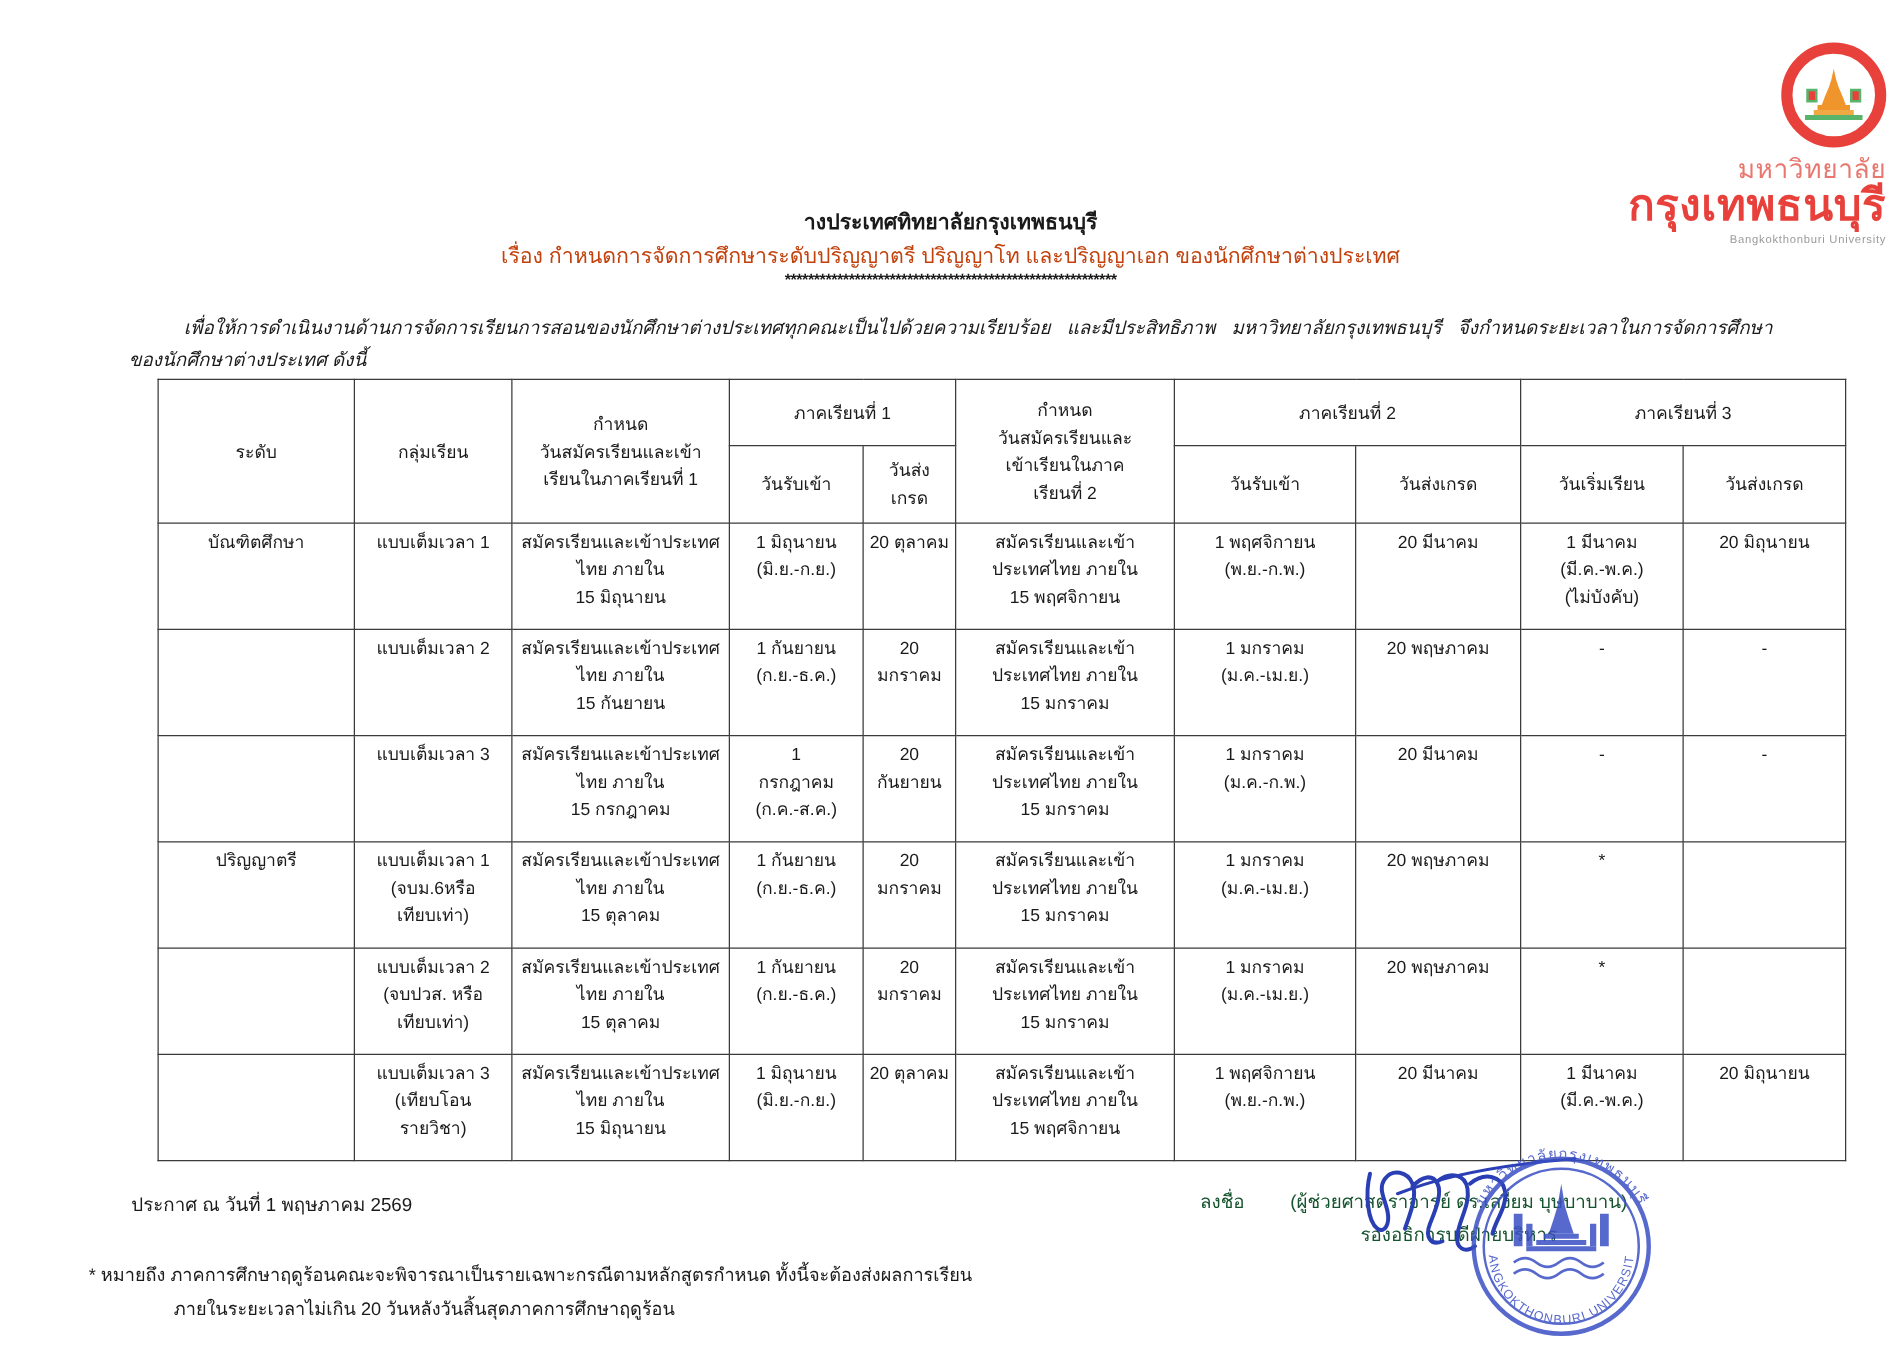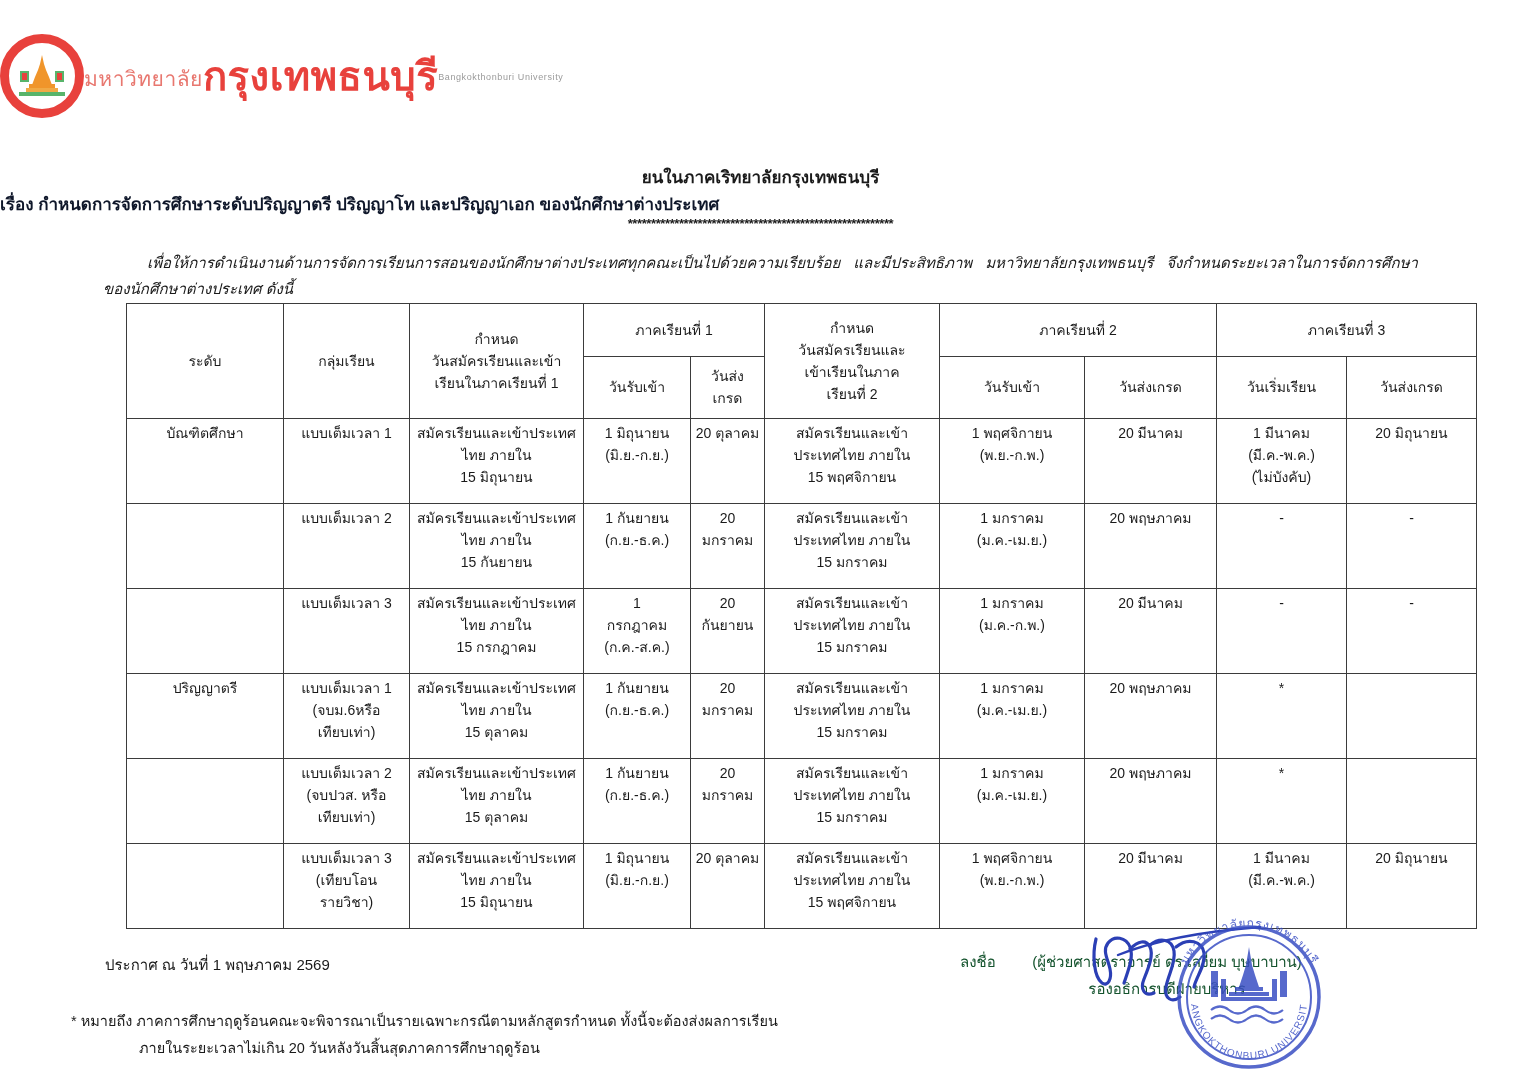--- a/index.html
+++ b/index.html
@@ -15,22 +15,22 @@
     color: #1a1a1a;
     overflow: hidden;
   }
 
   
   .logo-block {
     position: absolute;
     left: 0; right: 12px;
     top: 34px;
     display: flex;
-    flex-direction: row;
-    align-items: center;
+    flex-direction: column;
+    align-items: flex-end;
   }
   .logo-mark {
     width: 84px;
     height: 84px;
     border-radius: 50%;
     border: 9px solid #e8413c;
     box-sizing: border-box;
     position: relative;
     background: #ffffff;
   }
@@ -43,21 +43,21 @@
     height: 42px;
   }
   .logo-th-1 {
     margin-top: 7px;
     font-size: 21px;
     color: #e8776f;
     letter-spacing: .5px;
     line-height: 1.05;
   }
   .logo-th-2 {
-    font-size: 40px;
+    font-size: 35px;
     color: #e8413c;
     font-weight: bold;
     line-height: 1.05;
     letter-spacing: .5px;
   }
   .logo-en {
     font-size: 9px;
     color: #9a9a9a;
     letter-spacing: .6px;
     margin-top: 2px;
@@ -70,23 +70,24 @@
     top: 163px;
     text-align: center;
     font-size: 17px;
     font-weight: bold;
     color: #1a1a1a;
   }
   .doc-subtitle {
     position: absolute;
     left: 0; right: 0;
     top: 190px;
+    text-align: center;
     font-size: 17px;
-    font-weight: bold;
-    color: #0f172a;
+    font-weight: normal;
+    color: #c2410c;
   }
   .doc-stars {
     position: absolute;
     left: 0; right: 0;
     top: 216px;
     text-align: center;
     font-size: 13px;
     font-weight: bold;
     letter-spacing: -0.4px;
     color: #1a1a1a;
@@ -236,21 +237,21 @@
       <rect x="13" y="29" width="26" height="4" fill="#f0952b"></rect>
       <rect x="10" y="33" width="32" height="4" fill="#f0a945"></rect>
       <rect x="3" y="37" width="46" height="4" fill="#58b46a"></rect>
     </svg>
   </div>
   <div class="logo-th-1">มหาวิทยาลัย</div>
   <div class="logo-th-2">กรุงเทพธนบุรี</div>
   <div class="logo-en">Bangkokthonburi University</div>
 </div>
 
-<div class="doc-title">ยนในภาคเริทยาลัยกรุงเทพธนบุรี</div>
+<div class="doc-title">างประเทศทิทยาลัยกรุงเทพธนบุรี</div>
 <div class="doc-subtitle">เรื่อง  กำหนดการจัดการศึกษาระดับปริญญาตรี ปริญญาโท และปริญญาเอก ของนักศึกษาต่างประเทศ</div>
 <div class="doc-stars">*********************************************************</div>
 
 <div class="intro">เพื่อให้การดำเนินงานด้านการจัดการเรียนการสอนของนักศึกษาต่างประเทศทุกคณะเป็นไปด้วยความเรียบร้อย และมีประสิทธิภาพ มหาวิทยาลัยกรุงเทพธนบุรี จึงกำหนดระยะเวลาในการจัดการศึกษาของนักศึกษาต่างประเทศ ดังนี้</div>
 
 <div class="sched-wrap">
   <table class="sched">
     <colgroup>
       <col class="c-level">
         <col class="c-group">

